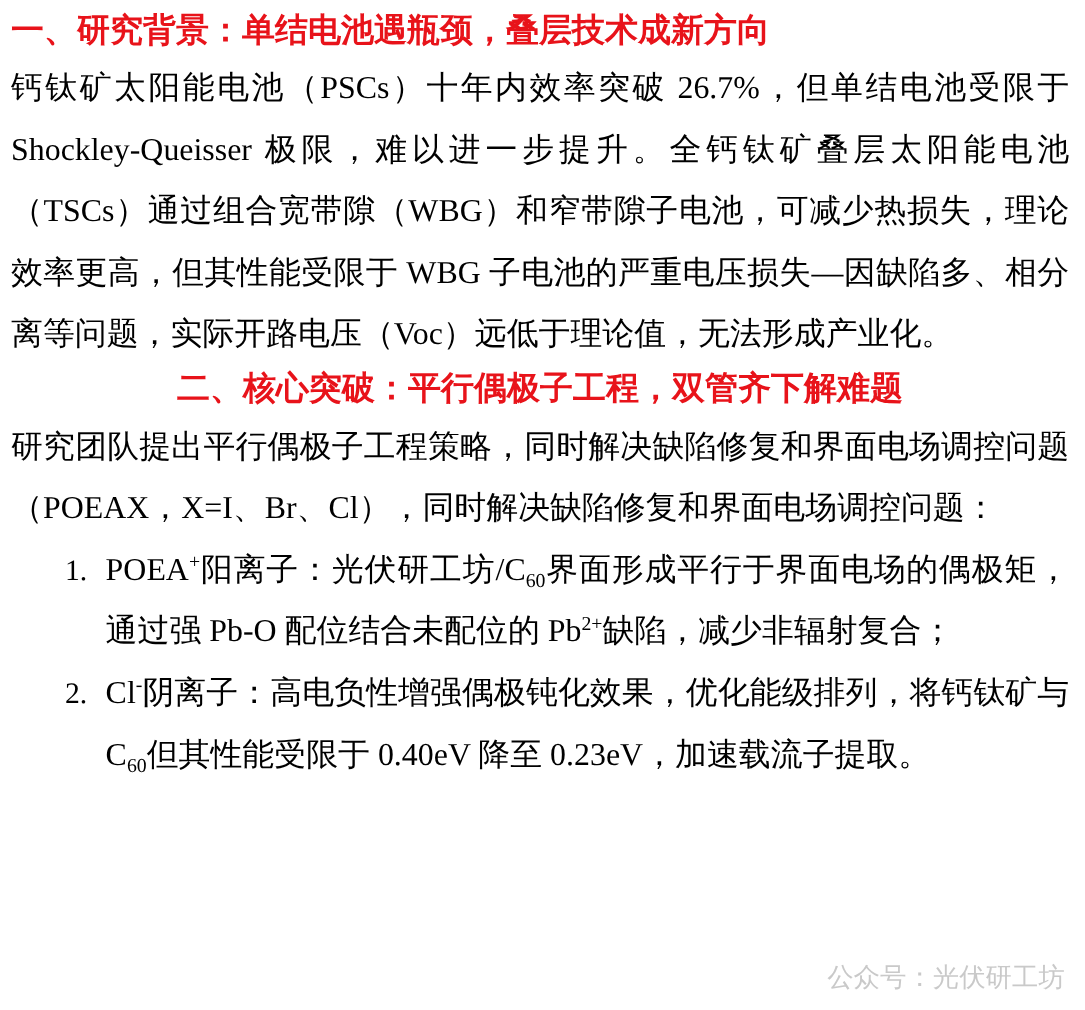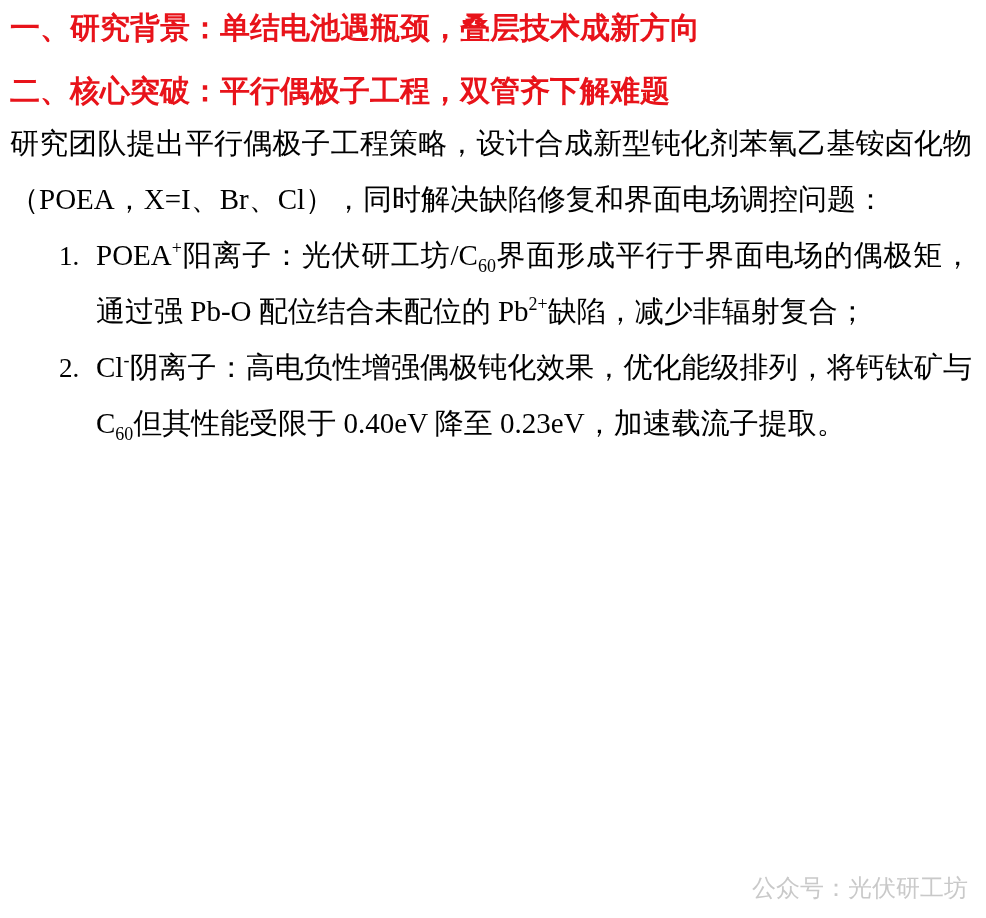--- a/index.html
+++ b/index.html
@@ -25,21 +25,22 @@
   .heading {
     color: #e8131a;
     font-weight: bold;
     font-size: 30px;
     line-height: 44px;
     letter-spacing: 0px;
     margin: 0 0 2px 0;
     white-space: nowrap;
   }
   .heading-2 {
-    margin-top: 19px;
+    margin-top: 0;
+    text-align: center;
   }
   .para {
     font-size: 29px;
     line-height: 56px;
     text-align: justify;
     text-justify: inter-ideograph;
     margin: 0;
     letter-spacing: 0px;
   }
   .para-2 {
@@ -86,24 +87,25 @@
     pointer-events: none;
   }
 </style>
 </head>
 <body>
 
 <div class="page">
 
   <h2 class="heading">一、研究背景：单结电池遇瓶颈，叠层技术成新方向</h2>
 
+  <p class="para">钙钛矿太阳能电池（PSCs）十年内效率突破 26.7%，但单结电池受限于 Shockley-Queisser 极限，难以进一步提升。全钙钛矿叠层太阳能电池（TSCs）通过组合宽带隙（WBG）和窄带隙子电池，可减少热损失，理论效率更高，但其性能受限于 WBG 子电池的严重电压损失—因缺陷多、相分离等问题，实际开路电压（Voc）远低于理论值，无法形成产业化。</p>
 
   <h2 class="heading heading-2">二、核心突破：平行偶极子工程，双管齐下解难题</h2>
 
-  <p class="para para-2"><span>研究团队提出</span><span class="bold">平行偶极子工程策略</span><span>，设计合成新型钝化剂苯氧乙基铵卤化物（POEA，X=I、Br、Cl），同时解决缺陷修复和界面电场调控问题：</span></p>
+  <p class="para para-2"><span>研究团队提出</span><span class="bold">平行偶极子工程策略</span><span>，同时解决缺陷修复和界面电场调控问题（POEAX，X=I、Br、Cl），同时解决缺陷修复和界面电场调控问题：</span></p>
 
   <ol class="list">
     <li><span class="bold">POEA</span><sup class="bold">+</sup><span class="bold">阳离子</span><span>：光伏研工坊/C</span><sub>60</sub><span>界面形成平行于界面电场的偶极矩，通过强 Pb-O 配位结合未配位的 Pb</span><sup>2+</sup><span>缺陷，减少非辐射复合；</span></li>
     <li><span class="bold">Cl</span><sup class="bold">-</sup><span class="bold">阴离子</span><span>：高电负性增强偶极钝化效果，优化能级排列，将钙钛矿与 C</span><sub>60</sub><span>但其性能受限于 0.40eV 降至 0.23eV，加速载流子提取。</span></li>
   </ol>
 
   <div class="watermark">公众号：光伏研工坊</div>
 
 </div>
 

